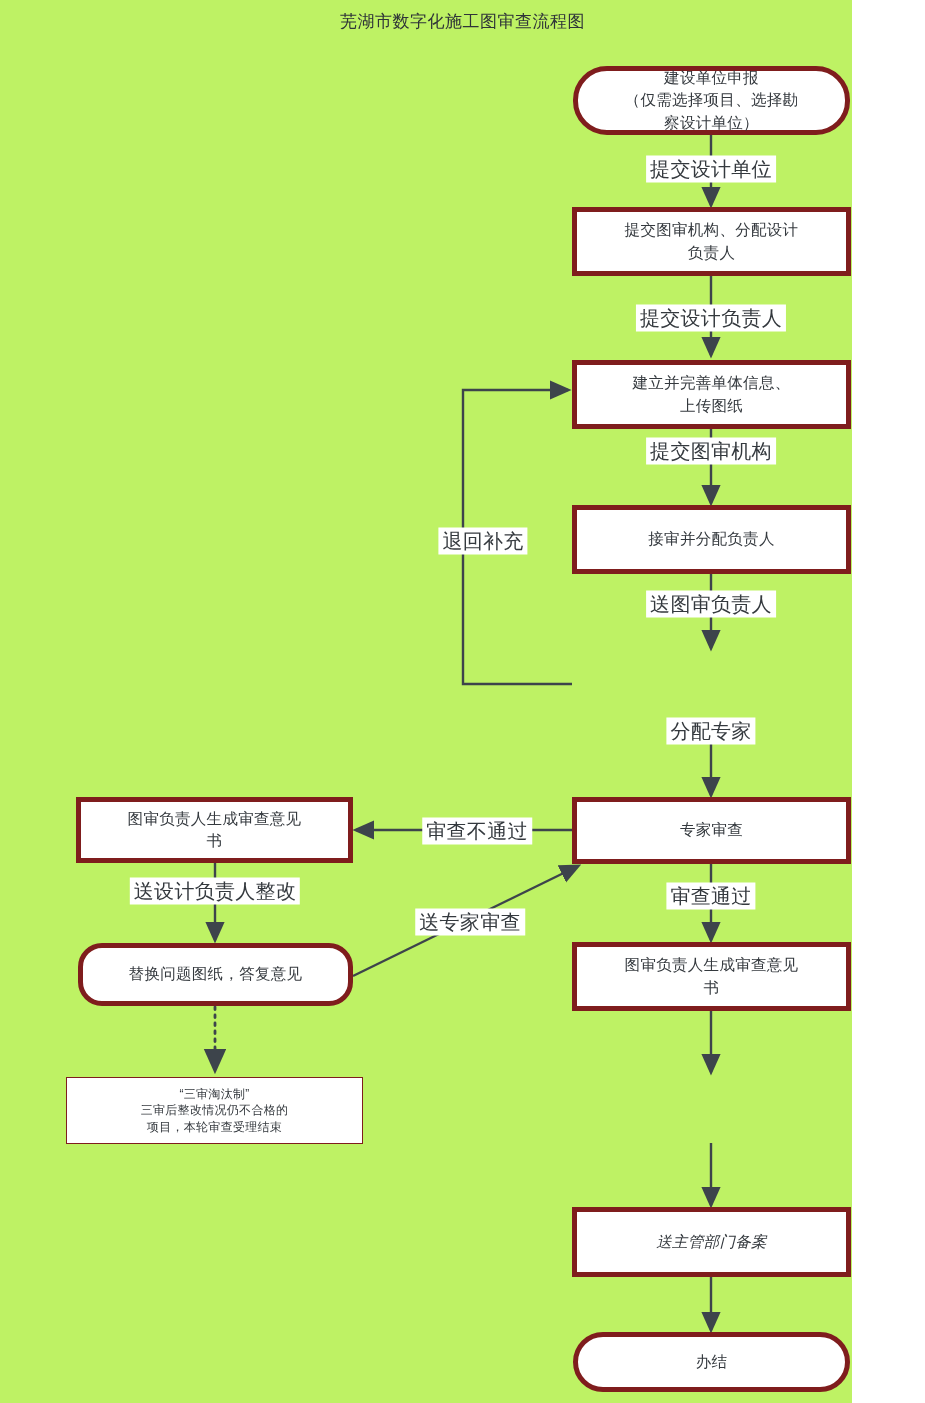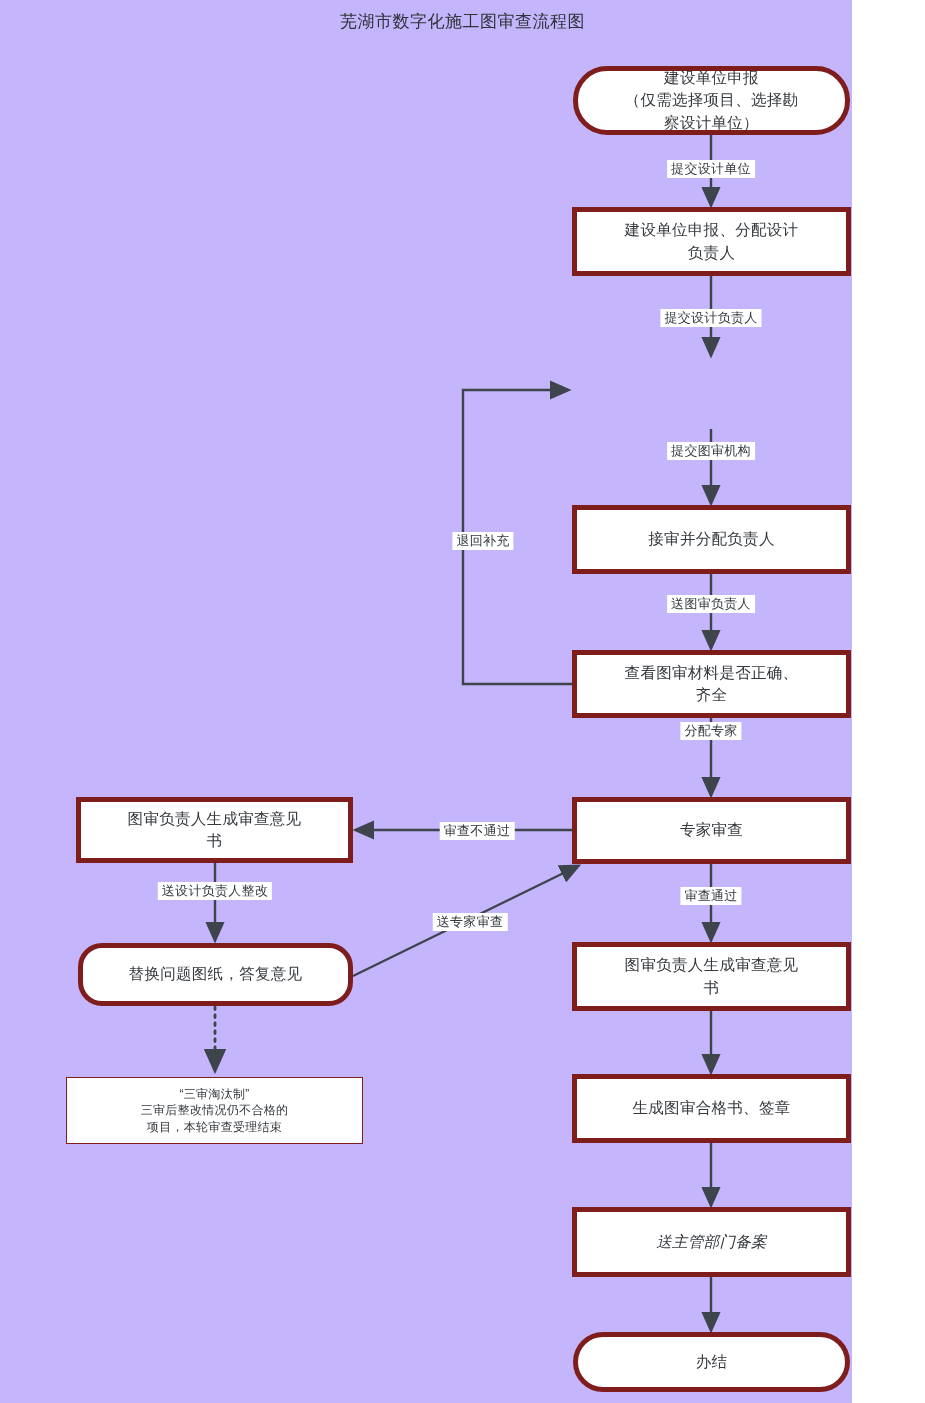--- a/index.html
+++ b/index.html
@@ -8,21 +8,21 @@
     background: #ffffff;
   }
   body {
     font-family: "Liberation Sans", "DejaVu Sans", sans-serif;
     color: #3a3f44;
   }
   #canvas {
     position: relative;
     width: 852px;
     height: 1403px;
-    background: #c4b5fd;
+    background: #bef264;
     overflow: hidden;
   }
   #edges {
     position: absolute;
     left: 0;
     top: 0;
     width: 925px;
     height: 1403px;
     pointer-events: none;
   }
@@ -56,21 +56,21 @@
   }
   .node.note {
     border-width: 1.5px;
     font-size: 12px;
     line-height: 1.35;
   }
   .node span { display: block; width: 100%; }
   .edge-label {
     position: absolute;
     background: #ffffff;
-    font-size: 13px;
+    font-size: 20px;
     color: #34393e;
     white-space: nowrap;
     padding: 0 4px;
     transform: translate(-50%, -50%);
     letter-spacing: 0.3px;
   }
 </style>
 </head>
 <body>
 
@@ -125,57 +125,52 @@
   <div class="node terminator" style="left:573px; top:66px; width:277px; height:69px;">
     <div>
       <span>建设单位申报</span>
       <span>（仅需选择项目、选择勘</span>
       <span>察设计单位）</span>
     </div>
   </div>
 
   <div class="node" style="left:572px; top:207px; width:279px; height:69px;">
     <div>
-      <span>建设单位申报、分配设计</span>
+      <span>提交图审机构、分配设计</span>
       <span>负责人</span>
     </div>
   </div>
 
+  <div class="node" style="left:572px; top:360px; width:279px; height:69px;">
+    <div>
+      <span>建立并完善单体信息、</span>
+      <span>上传图纸</span>
+    </div>
+  </div>
 
   <div class="node" style="left:572px; top:505px; width:279px; height:69px;">
     <div>
       <span>接审并分配负责人</span>
     </div>
   </div>
 
-  <div class="node" style="left:572px; top:650px; width:279px; height:68px;">
-    <div>
-      <span>查看图审材料是否正确、</span>
-      <span>齐全</span>
-    </div>
-  </div>
 
   <div class="node" style="left:572px; top:797px; width:279px; height:67px;">
     <div>
       <span>专家审查</span>
     </div>
   </div>
 
   <div class="node" style="left:572px; top:942px; width:279px; height:69px;">
     <div>
       <span>图审负责人生成审查意见</span>
       <span>书</span>
     </div>
   </div>
 
-  <div class="node" style="left:572px; top:1074px; width:279px; height:69px;">
-    <div>
-      <span>生成图审合格书、签章</span>
-    </div>
-  </div>
 
   <div class="node" style="left:572px; top:1207px; width:279px; height:70px;font-style:italic;">
     <div>
       <span>送主管部门备案</span>
     </div>
   </div>
 
   <div class="node terminator" style="left:573px; top:1332px; width:277px; height:60px;">
     <div>
       <span>办结</span>

